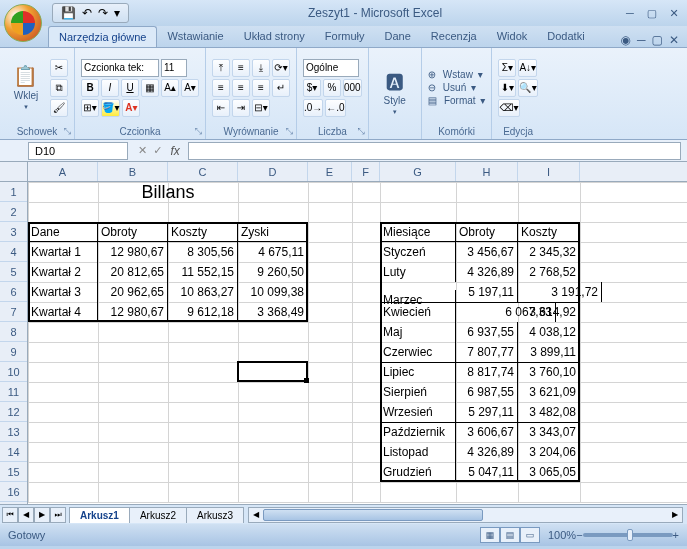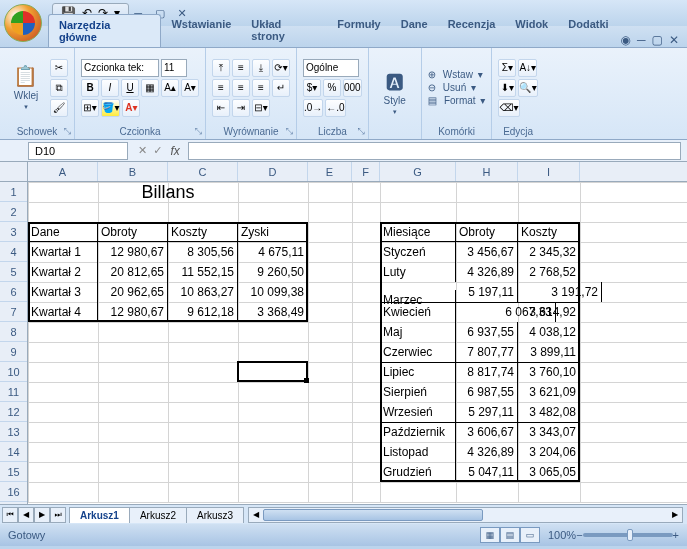--- a/index.html
+++ b/index.html
@@ -80,29 +80,30 @@
 
 <div class="office-btn"></div>
 
 <div class="titlebar">
   <div class="qat">
     <span>💾</span>
     <span>↶</span>
     <span>↷</span>
     <span>▾</span>
   </div>
+  <div class="title">Zeszyt1 - Microsoft Excel</div>
   <div class="winbtns">
     <span>─</span>
     <span>▢</span>
     <span>✕</span>
   </div>
 </div>
 
 <div class="tabs">
-  <div id="tabs-container" style="display:flex;font-weight:bold;">
+  <div id="tabs-container" style="display:flex;">
       <div class="tab active">Narzędzia główne</div>
       <div class="tab">Wstawianie</div>
       <div class="tab">Układ strony</div>
       <div class="tab">Formuły</div>
       <div class="tab">Dane</div>
       <div class="tab">Recenzja</div>
       <div class="tab">Widok</div>
       <div class="tab">Dodatki</div>
     </div>
   <div class="help">

